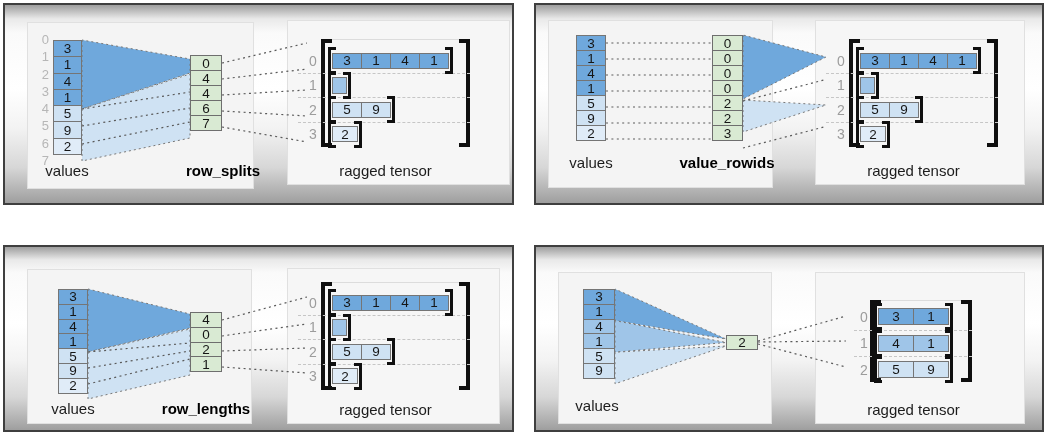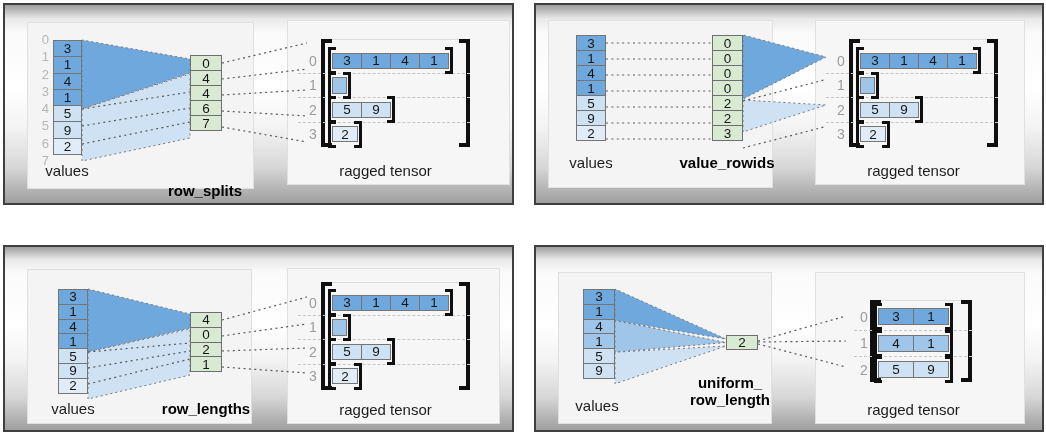--- a/index.html
+++ b/index.html
@@ -148,21 +148,21 @@
       </div>
     <div class="col" style="left:185px;top:50px;--cw:32px;--ch:16px;">
 
     <span class="cell gcell">0</span>
         <span class="cell gcell">4</span>
         <span class="cell gcell">4</span>
         <span class="cell gcell">6</span>
         <span class="cell gcell">7</span>
       </div>
     <div class="lbl" style="left:62px;top:157px;">values</div>
-    <div class="lbl b" style="left:200px;top:157px;margin-top:20px;">row_splits</div>
+    <div class="lbl b" style="left:218px;top:157px;">row_splits</div>
   </div>
 
   <div class="panel" style="left:534px;top:3px;width:510px;height:202px;">
     <div class="ibox" style="left:12px;top:15px;width:225px;height:168px;"></div>
     <div class="rbox" style="left:279px;top:15px;width:210px;height:165px;">
       <div class="topline" style="left:33px;top:18px;width:149px;"></div>
       <div class="obrk l" style="left:33px;top:18px;height:108px;"></div>
       <div class="obrk r" style="left:171px;top:18px;height:108px;"></div>
       <div class="rows" style="left:10px;top:28px;width:172px;">
 
@@ -385,17 +385,15 @@
         <span class="cell mid">4</span>
         <span class="cell mid">1</span>
         <span class="cell light">5</span>
         <span class="cell light">9</span>
       </div>
     <div class="col" style="left:190px;top:88px;--cw:32px;--ch:15px;">
 
     <span class="cell gcell">2</span>
       </div>
     <div class="lbl" style="left:61px;top:150px;">values</div>
-    <div class="lbl b" style="left:194px;top:127px;">uniform_
-row_length</div>
   </div>
 
 </div>
 
 </body></html>

